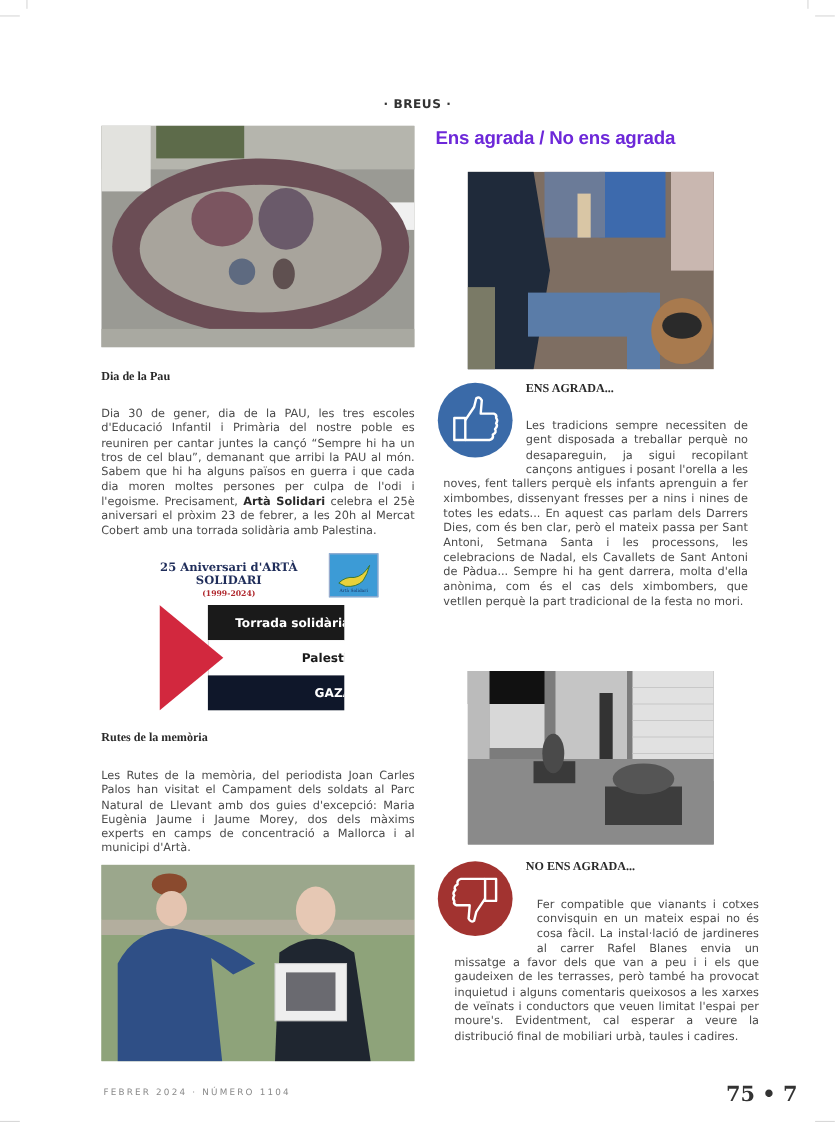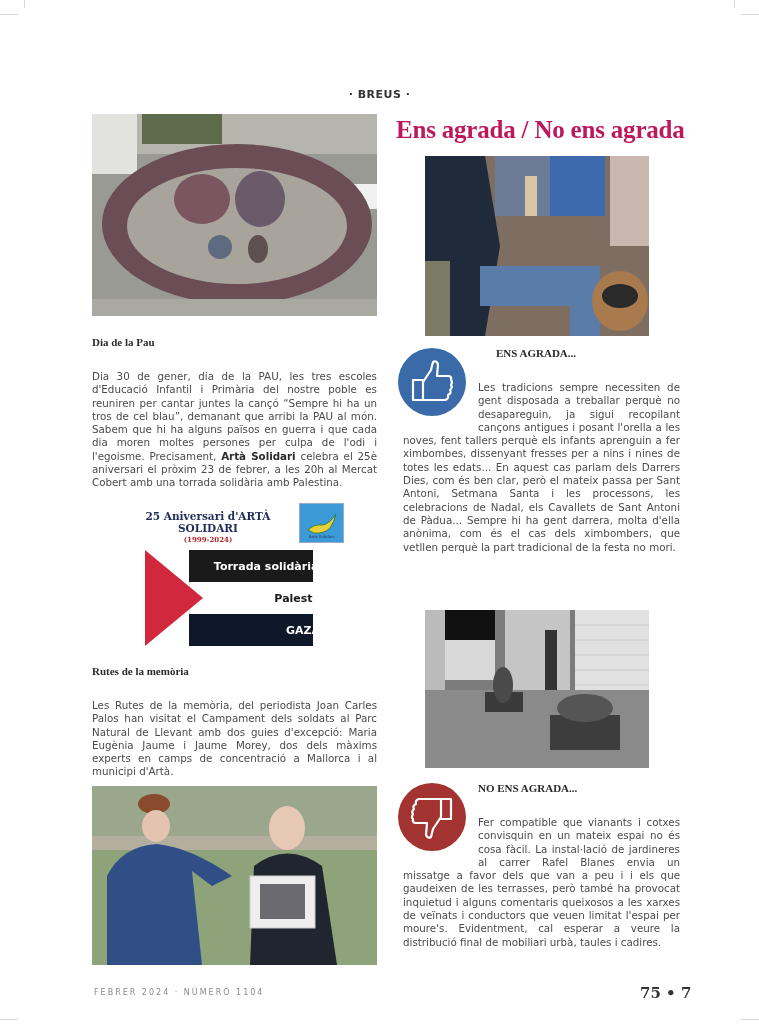--- a/index.html
+++ b/index.html
@@ -10,22 +10,22 @@
   .crop.tl-h { left: 0; top: 14px; width: 18px; height: 1px; }
   .crop.tl-v { left: 24px; top: 0; width: 1px; height: 8px; }
   .crop.tr-h { left: 741px; top: 14px; width: 18px; height: 1px; }
   .crop.tr-v { left: 734px; top: 0; width: 1px; height: 8px; }
   .crop.bl-h { left: 0; top: 1019px; width: 18px; height: 1px; }
   .crop.br-h { left: 741px; top: 1019px; width: 18px; height: 1px; }
 
   .section-label { position: absolute; left: 0; width: 759px; top: 88px; text-align: center;
     font-family: "DejaVu Sans", sans-serif; font-weight: bold; font-size: 11px; letter-spacing: 0.5px; color: #333; }
 
-  .main-title { position: absolute; left: 396px; top: 116px; font-family: Liberation Serif, serif;
-    font-weight: bold; font-size: 25px; color: #be185d; letter-spacing: -0.2px; }
+  .main-title { position: absolute; left: 396px; top: 116px; font-family: Liberation Sans, sans-serif;
+    font-weight: bold; font-size: 17px; color: #6d28d9; letter-spacing: -0.2px; }
 
   .photo { position: absolute; overflow: hidden; }
   .photo svg { display: block; width: 100%; height: 100%; }
 
   #photo-peace { left: 92px; top: 114px; width: 285px; height: 202px; }
   #photo-drums { left: 425px; top: 156px; width: 224px; height: 180px; }
   #photo-street { left: 425px; top: 610px; width: 224px; height: 158px; }
   #photo-route { left: 92px; top: 786px; width: 285px; height: 179px; }
 
   .article-title { position: absolute; font-family: Liberation Serif, serif; font-weight: bold;
@@ -56,34 +56,34 @@
     border-bottom: 48px solid transparent; border-left: 58px solid #d2283e; }
 
   #rutes-title { left: 92px; top: 665px; }
   #rutes-body { left: 92px; top: 679px; width: 285px; }
 
   .thumb-icon { position: absolute; width: 68px; height: 68px; border-radius: 50%; }
   #like-icon { left: 398px; top: 348px; background: #3a6aa8; }
   #dislike-icon { left: 398px; top: 783px; background: #a23330; }
   .thumb-icon svg { position: absolute; left: 0; top: 0; width: 68px; height: 68px; }
 
-  #like-title { left: 496px; top: 347px; }
+  #like-title { left: 478px; top: 347px; }
   #like-body-wrap { position: absolute; left: 403px; top: 361px; width: 277px; }
   #like-body-wrap .float-spacer { float: left; width: 75px; height: 66px; }
   #like-body { position: static; }
 
   #dislike-title { left: 478px; top: 782px; }
-  #dislike-body-wrap { position: absolute; left: 403px; top: 796px; width: 277px; }
+  #dislike-body-wrap { position: absolute; left: 413px; top: 796px; width: 277px; }
   #dislike-body-wrap .float-spacer { float: left; width: 75px; height: 66px; }
   #dislike-body { position: static; }
 
   .footer-left { position: absolute; left: 94px; top: 988px; font-family: "DejaVu Sans", sans-serif;
     font-size: 8px; letter-spacing: 2px; color: #8a8a8a; }
-  .footer-right { position: absolute; left: 640px; top: 984px; font-family: "DejaVu Serif", serif;
-    font-size: 15px; font-weight: bold; color: #333; }
+  .footer-right { position: absolute; left: 660px; top: 984px; font-family: "DejaVu Serif", serif;
+    font-size: 19px; font-weight: bold; color: #333; }
 </style>
 </head>
 <body>
 
 <div class="crop tl-h"></div>
 <div class="crop tl-v"></div>
 <div class="crop tr-h"></div>
 <div class="crop tr-v"></div>
 <div class="crop bl-h"></div>
 <div class="crop br-h"></div>

